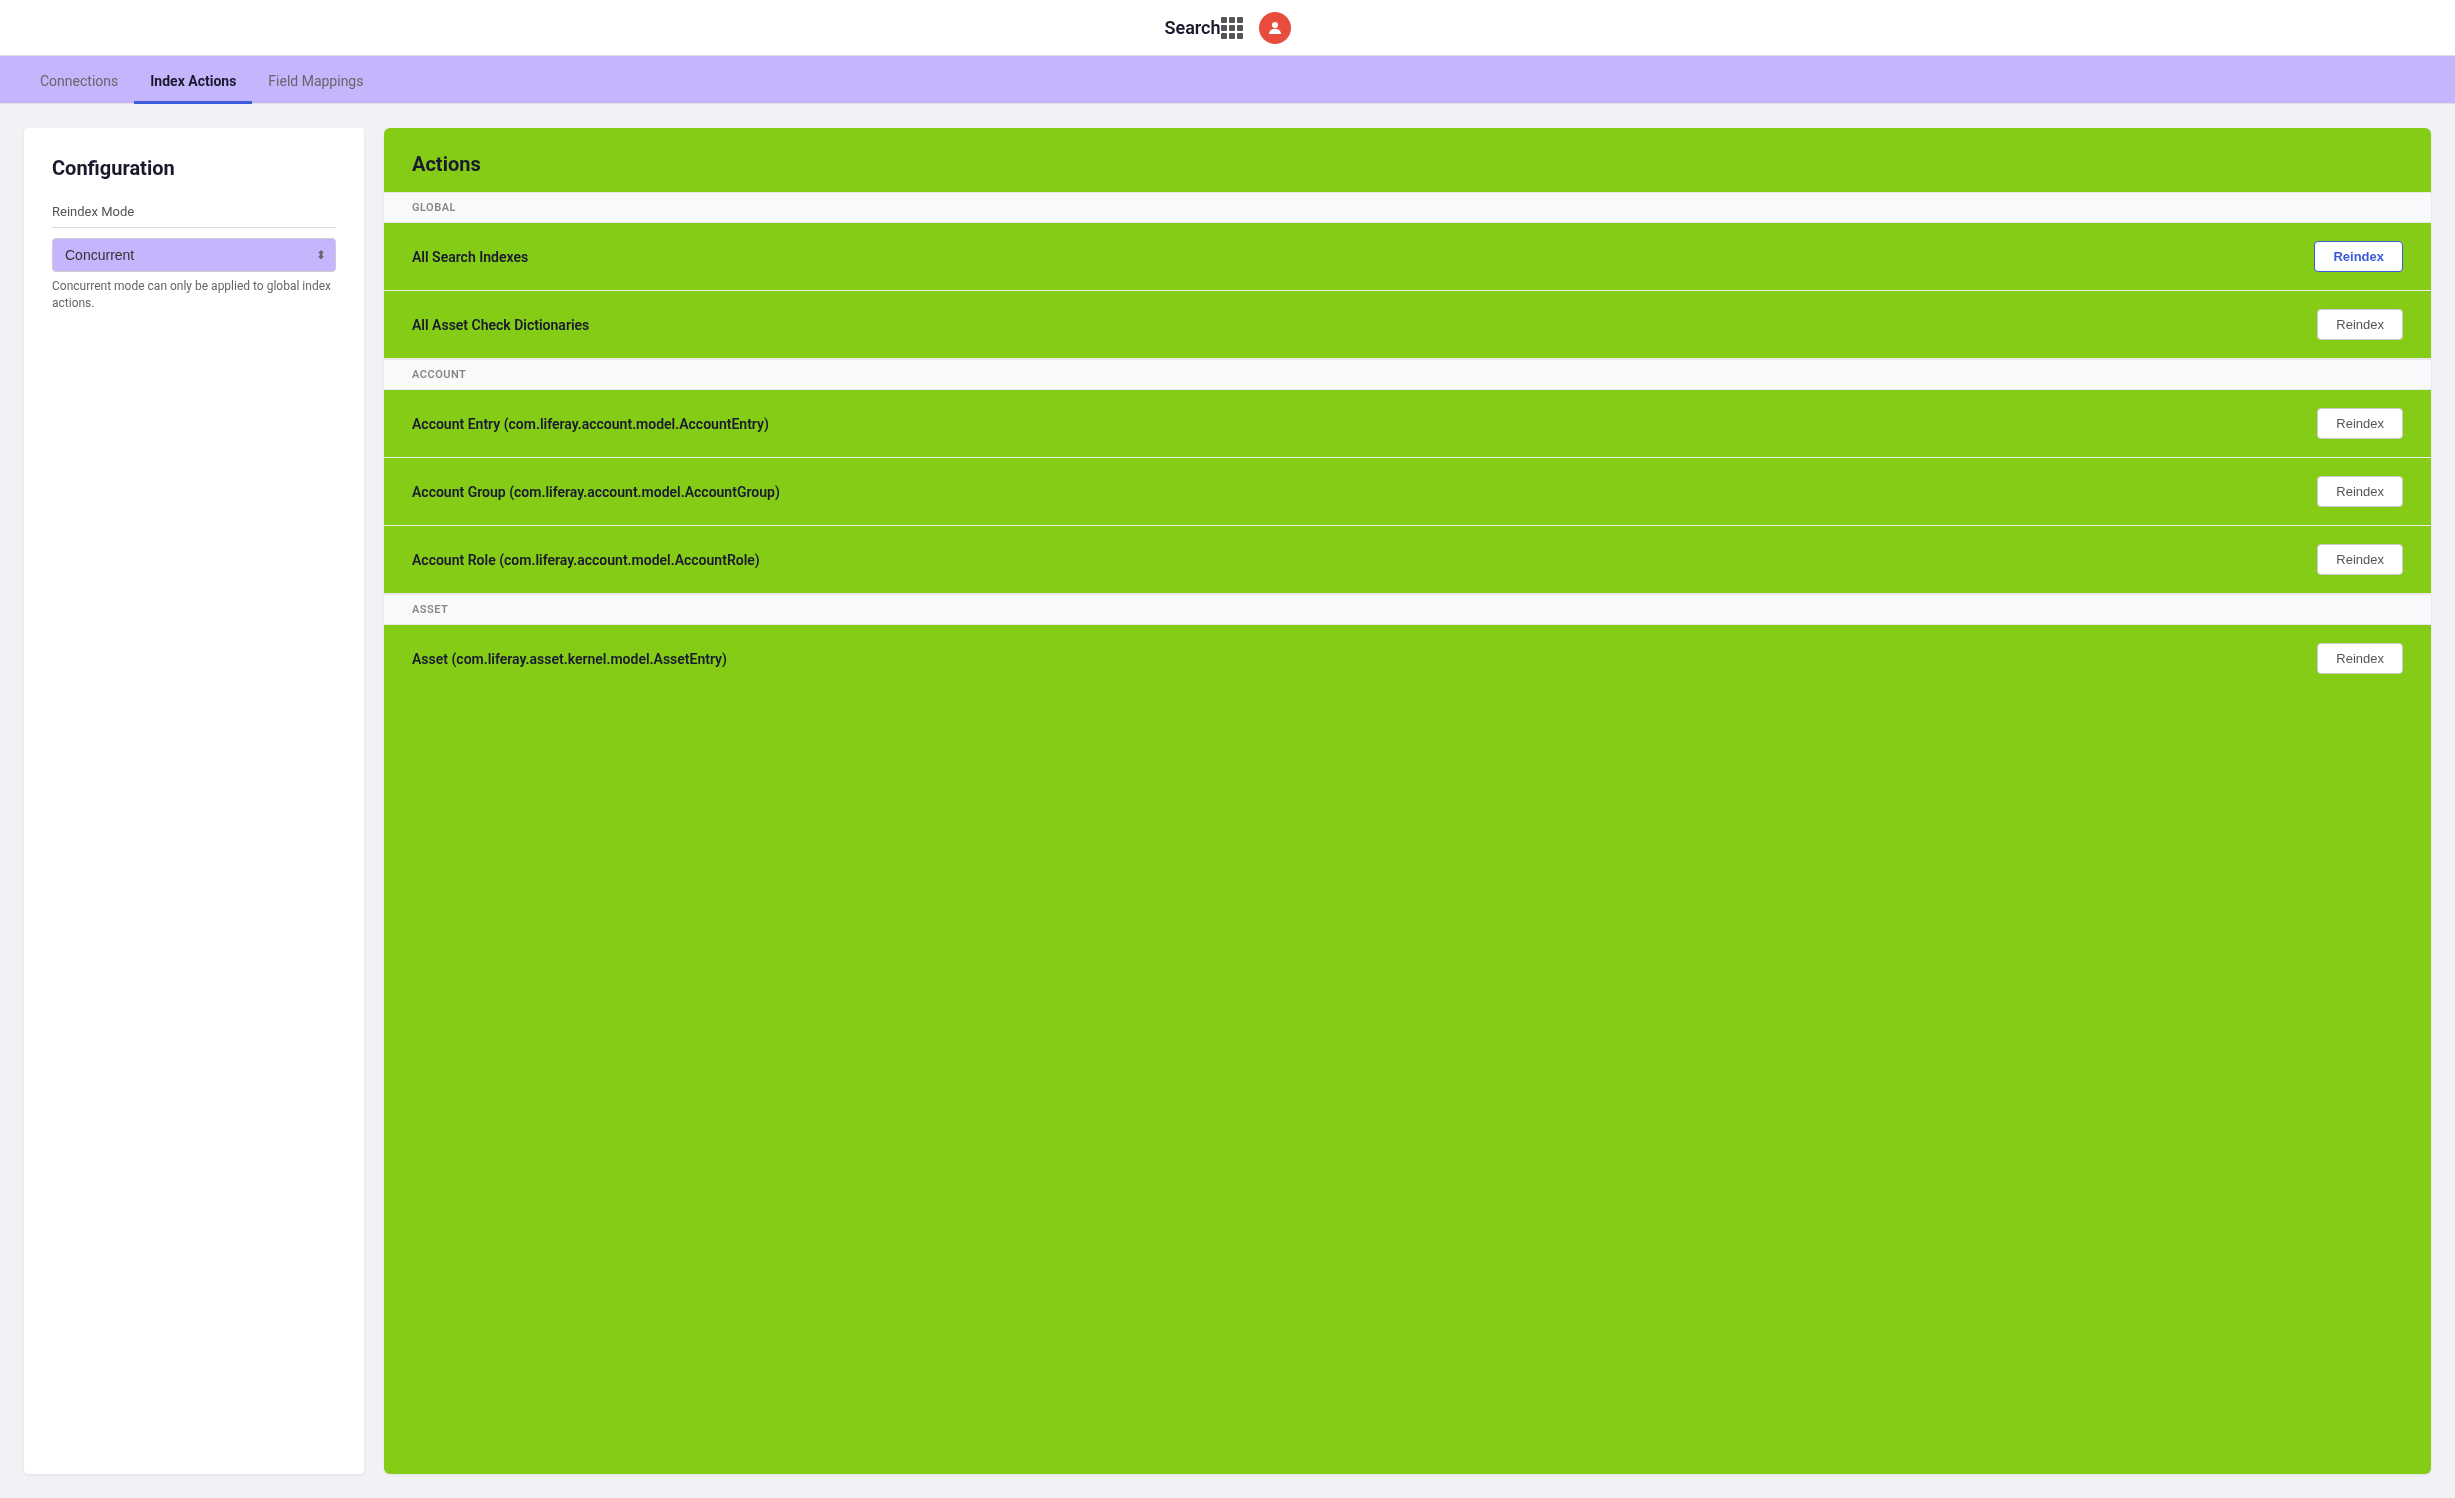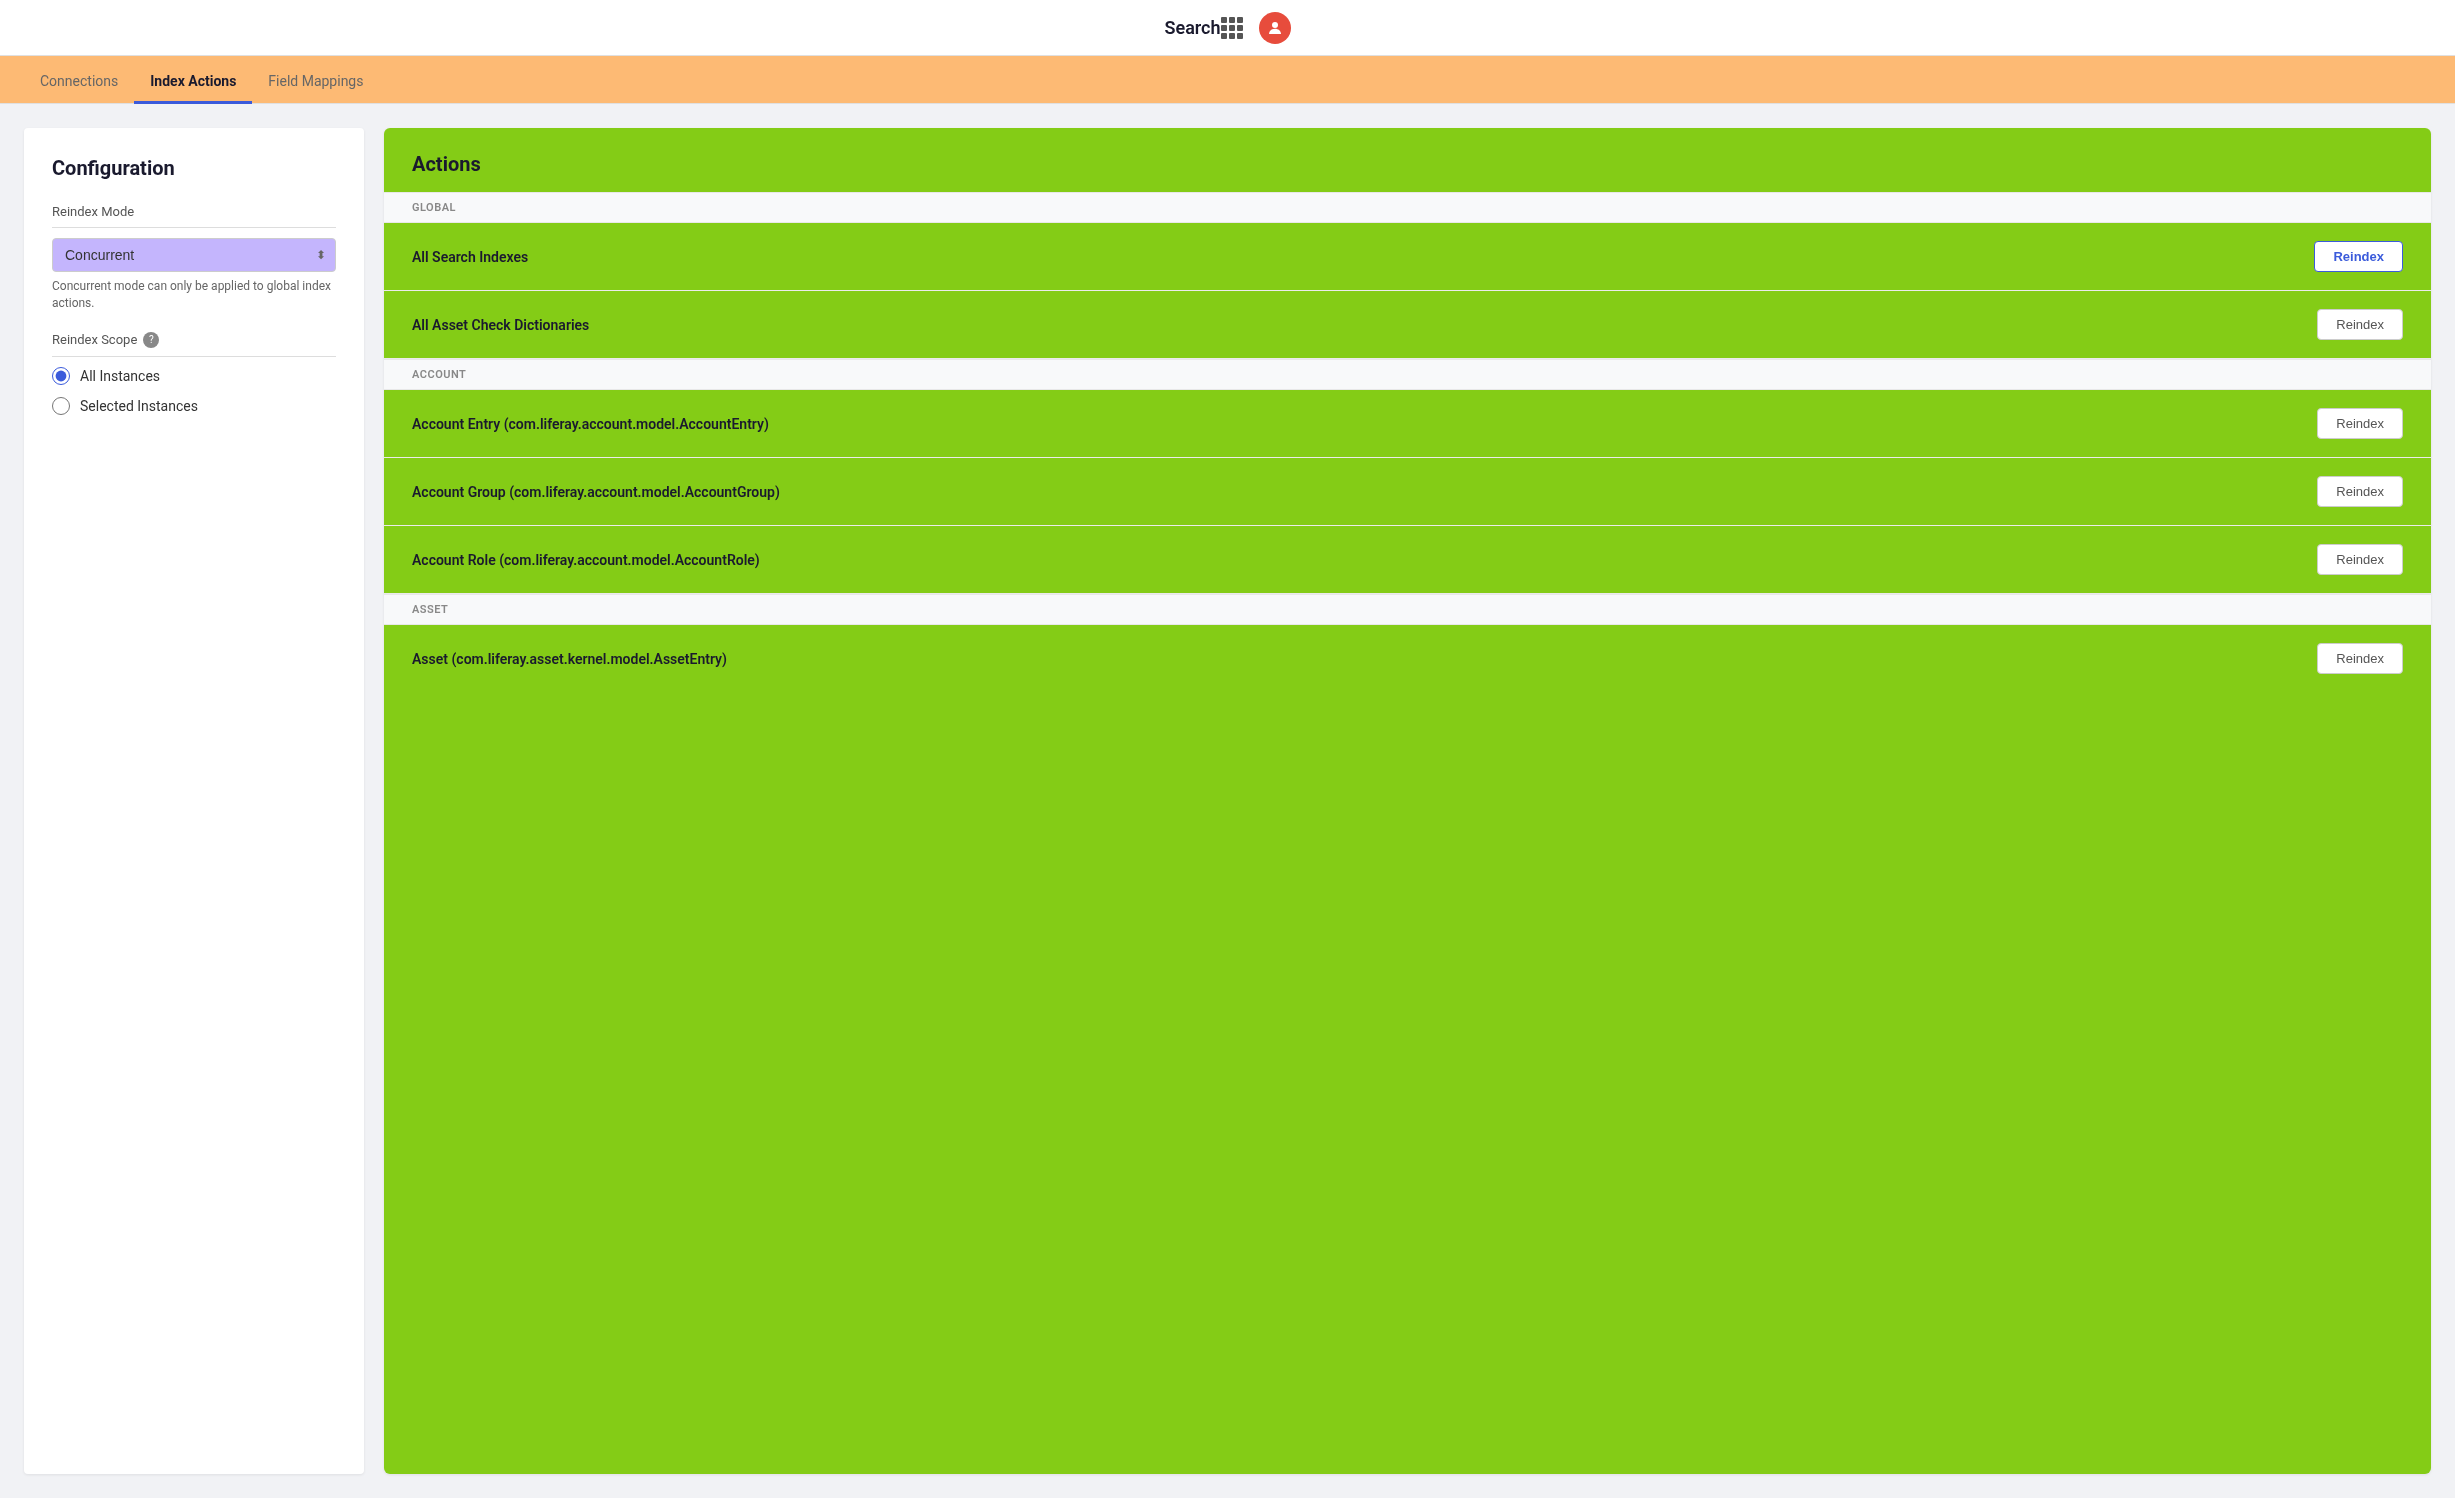--- a/index.html
+++ b/index.html
@@ -47,21 +47,21 @@
       align-items: center;
       justify-content: center;
       color: white;
       font-size: 13px;
       font-weight: 600;
       cursor: pointer;
     }
 
     
     .tab-bar {
-      background: #fdba74;
+      background: #c4b5fd;
       border-bottom: 1px solid #e0e0e0;
       padding: 0 24px;
       display: flex;
       align-items: flex-end;
       height: 48px;
     }
     .tab {
       padding: 12px 16px;
       cursor: pointer;
       font-size: 14px;
@@ -281,37 +281,20 @@
       <div class="select-wrapper">
         <select class="select-input">
           <option value="concurrent">Concurrent</option>
           <option value="sync">Sync</option>
         </select>
         <span class="select-arrow">⬍</span>
       </div>
       <p class="helper-text">Concurrent mode can only be applied to global index actions.</p>
     </div>
 
-    <div class="form-group">
-      <div class="form-label">
-        <span>Reindex Scope</span>
-        <span class="help-icon">?</span>
-      </div>
-      <hr class="form-divider">
-      <div class="radio-group">
-        <label class="radio-item">
-          <input type="radio" class="radio-input" name="scope" checked="" style="">
-          <span class="radio-label">All Instances</span>
-        </label>
-        <label class="radio-item">
-          <input type="radio" class="radio-input" name="scope" style="">
-          <span class="radio-label">Selected Instances</span>
-        </label>
-      </div>
-    </div>
   </div>
 
   <div class="actions-panel">
     <h2 class="actions-title">Actions</h2>
 
     <div class="section-header">GLOBAL</div>
 
     <div class="action-row">
       <span class="action-name">All Search Indexes</span>
       <button class="reindex-btn primary">Reindex</button>

